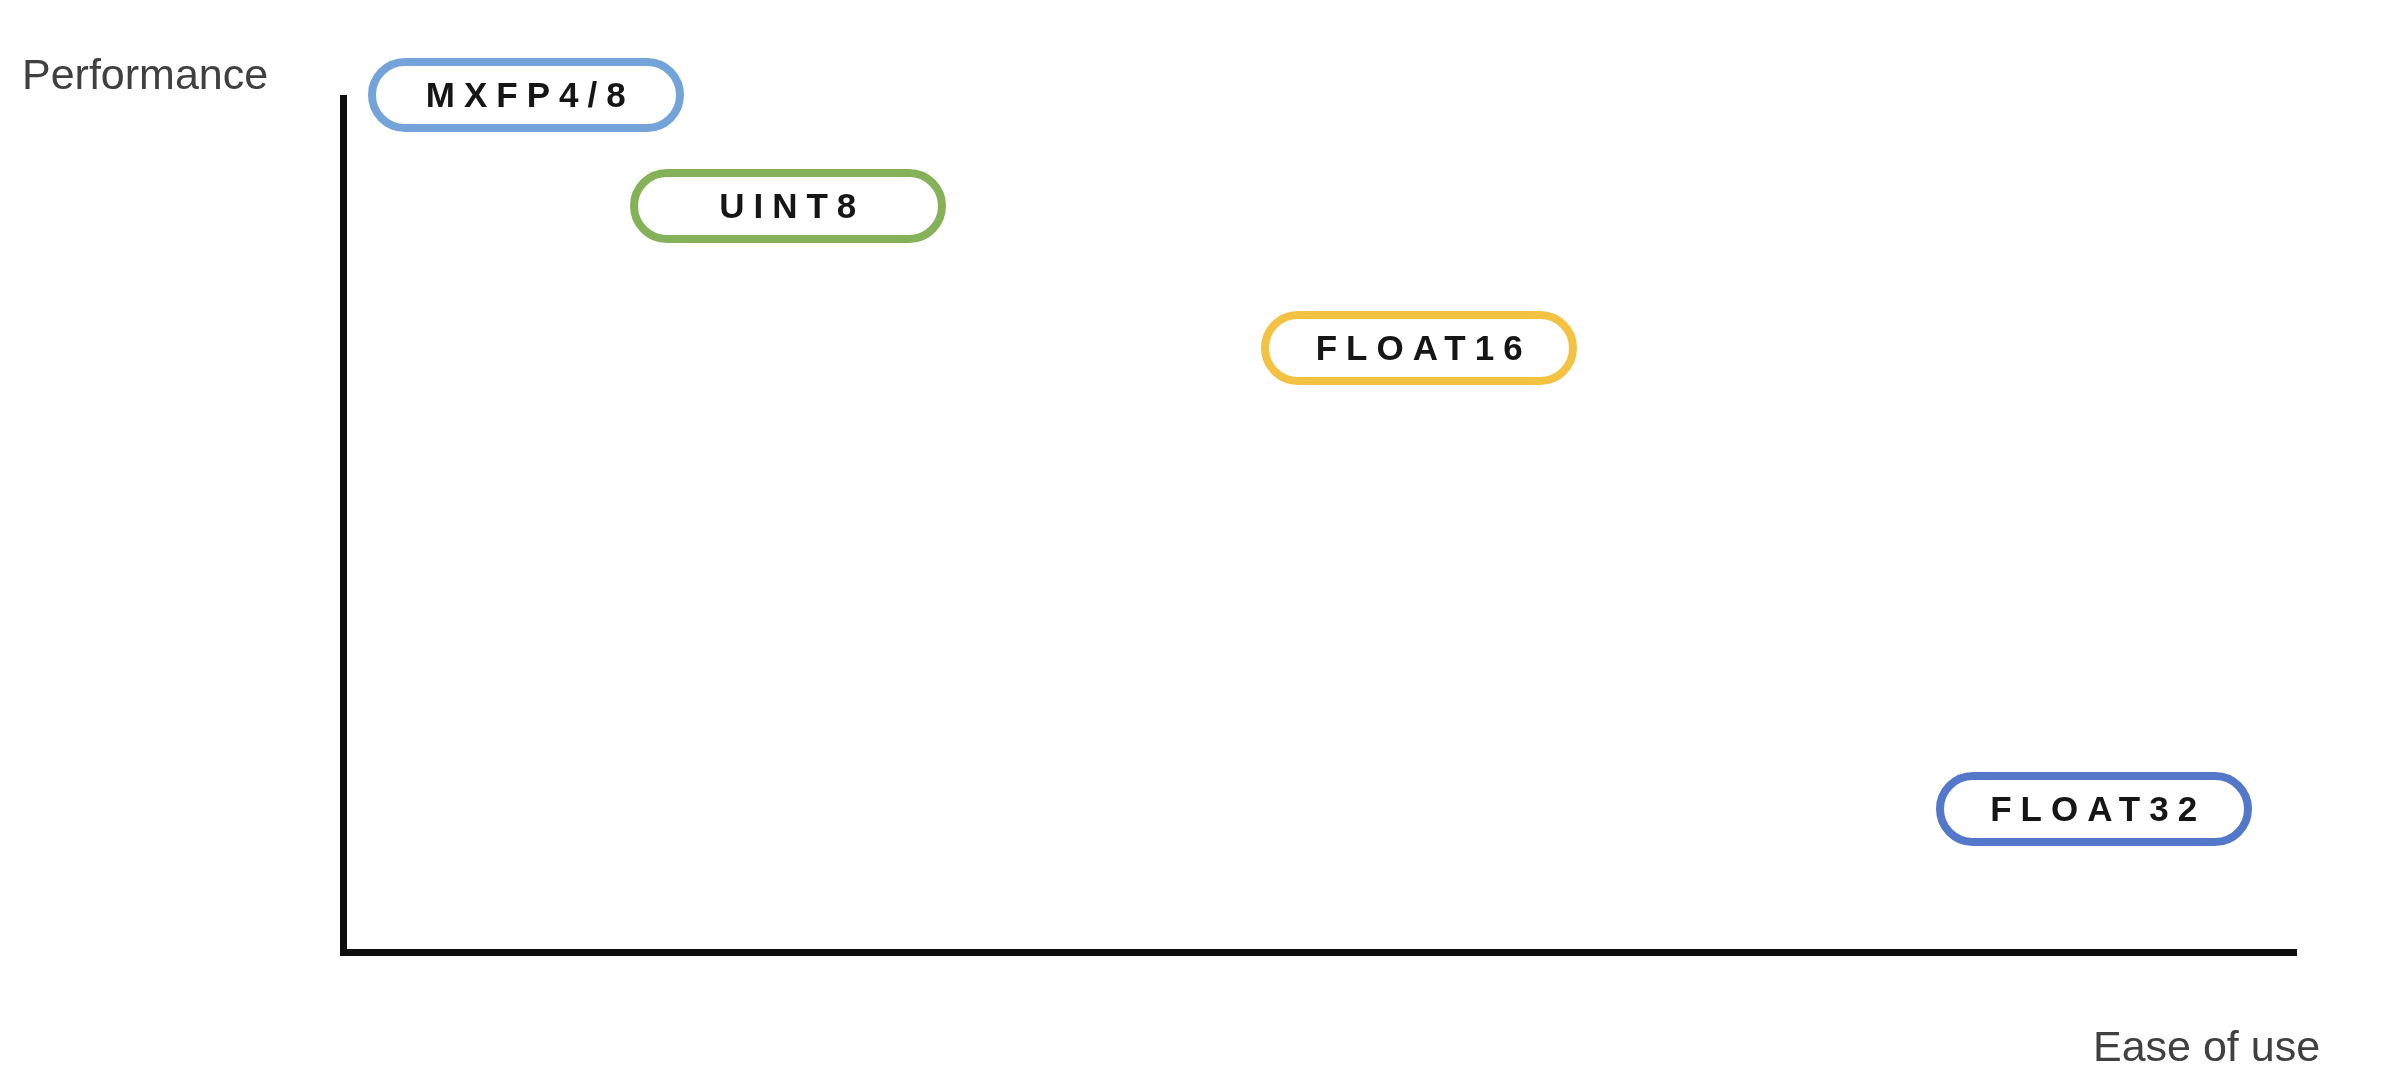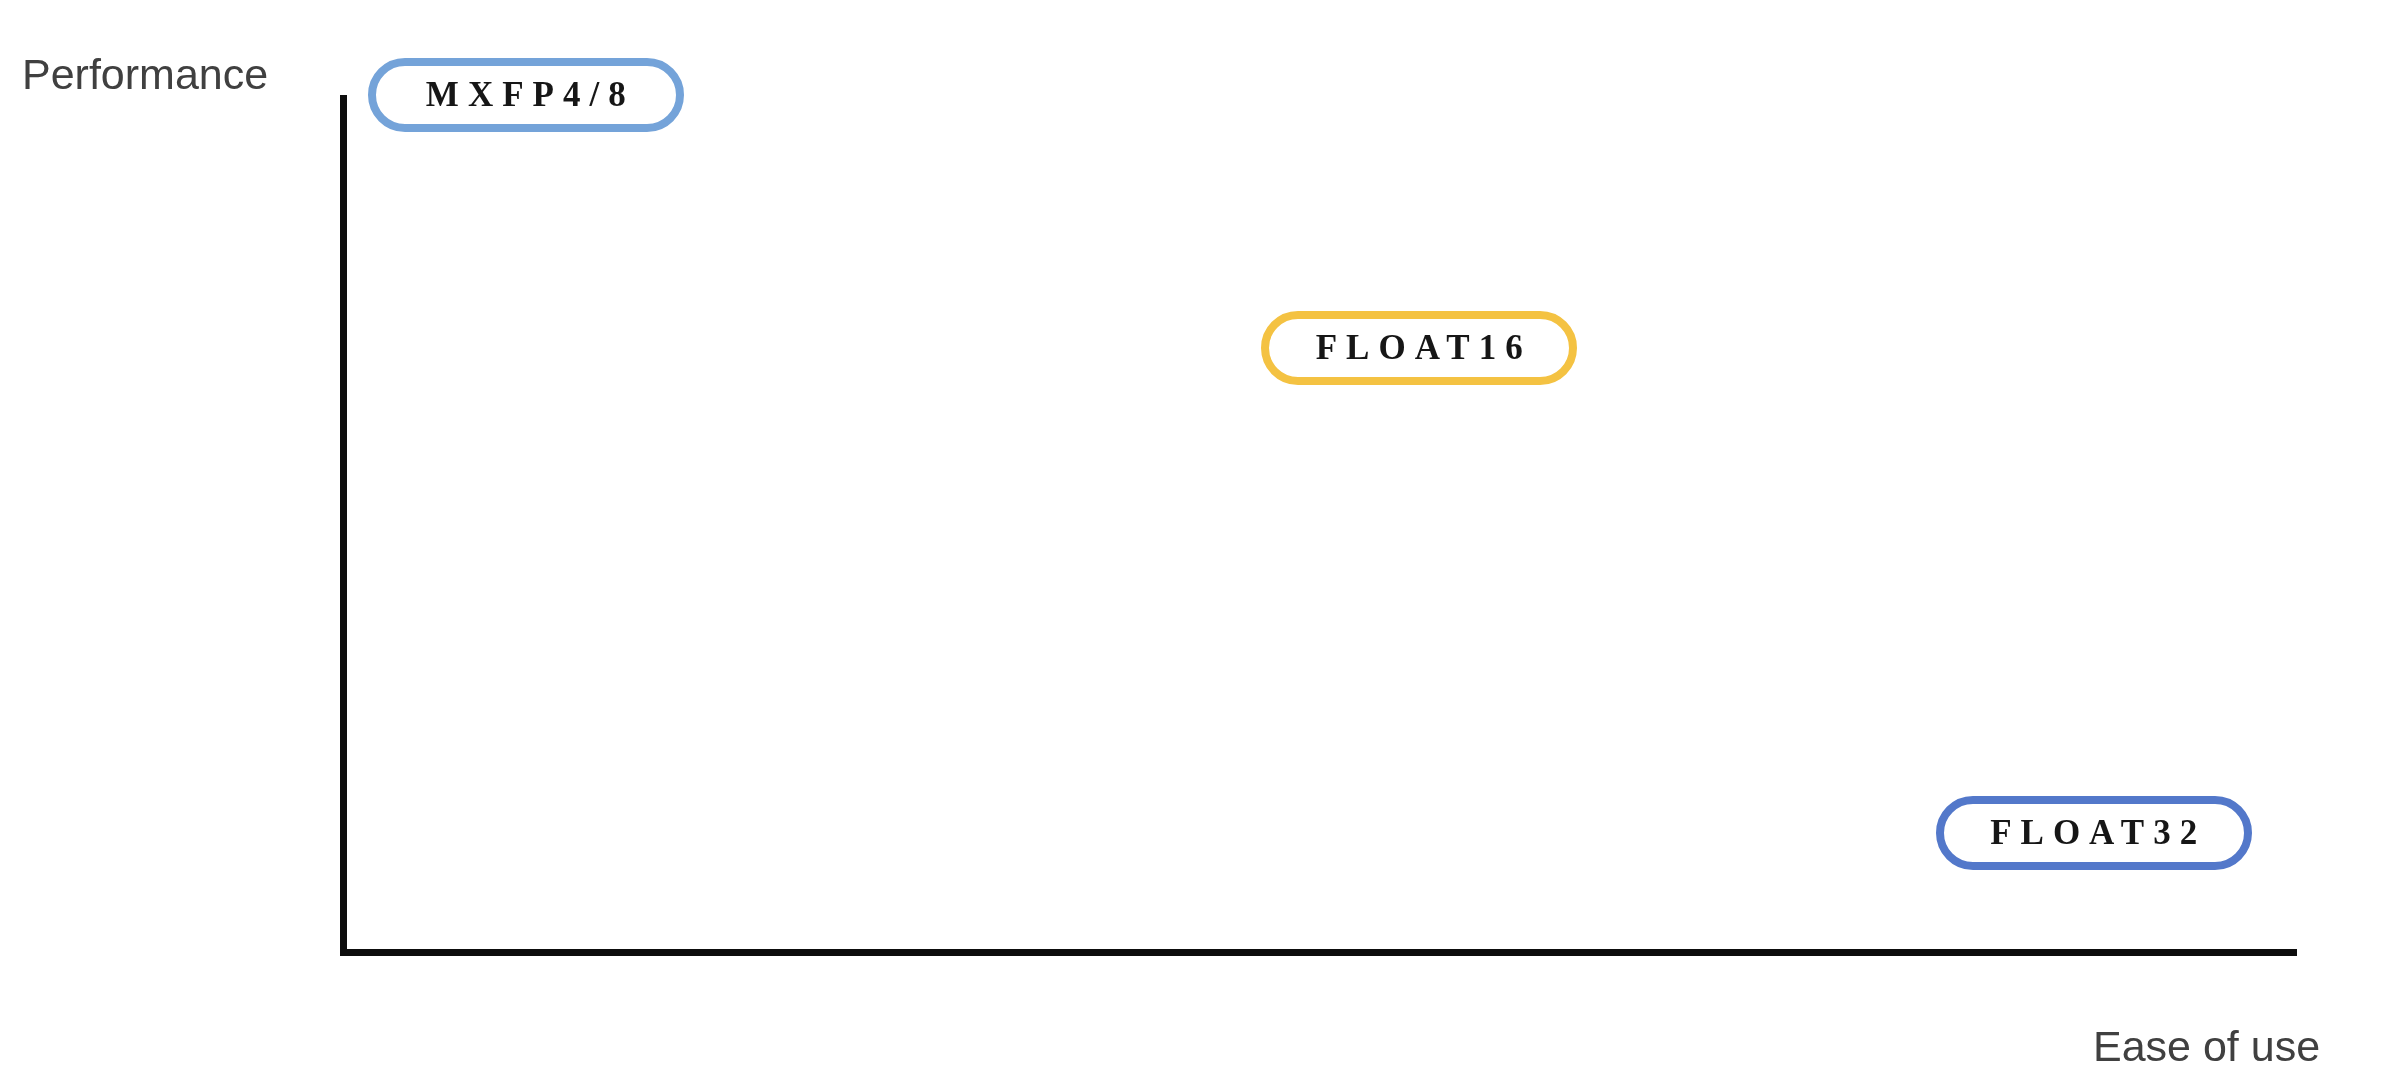--- a/index.html
+++ b/index.html
@@ -59,32 +59,32 @@
     background: #ffffff;
     display: flex;
     align-items: center;
     justify-content: center;
     font-size: 35px;
     font-weight: 600;
     letter-spacing: 9px;
     padding-left: 9px; 
     color: #161616;
     white-space: nowrap;
-    font-family: Liberation Serif, serif;
   }
 </style>
 </head>
 <body>
 
 <div class="canvas">
   <div class="axis-label ylabel">Performance</div>
 
   <div class="y-axis"></div>
   <div class="x-axis"></div>
 
   <div class="plot-area">
       <div class="pill" style="left: 9.4%; top: 0%; border-color: rgb(116, 163, 217);">MXFP4/8</div>
+      <div class="pill" style="left: 22.8%; top: 12.9%; border-color: rgb(133, 177, 88);">UINT8</div>
       <div class="pill" style="left: 55.1%; top: 29.5%; border-color: rgb(244, 194, 66);">FLOAT16</div>
-      <div class="pill" style="left: 89.6%; top: 83.2%; border-color: rgb(83, 120, 202); margin-top: 24px;">FLOAT32</div>
+      <div class="pill" style="left: 89.6%; top: 83.2%; border-color: rgb(83, 120, 202);">FLOAT32</div>
     </div>
 
   <div class="axis-label xlabel">Ease of use</div>
 </div>
 
 </body></html>

